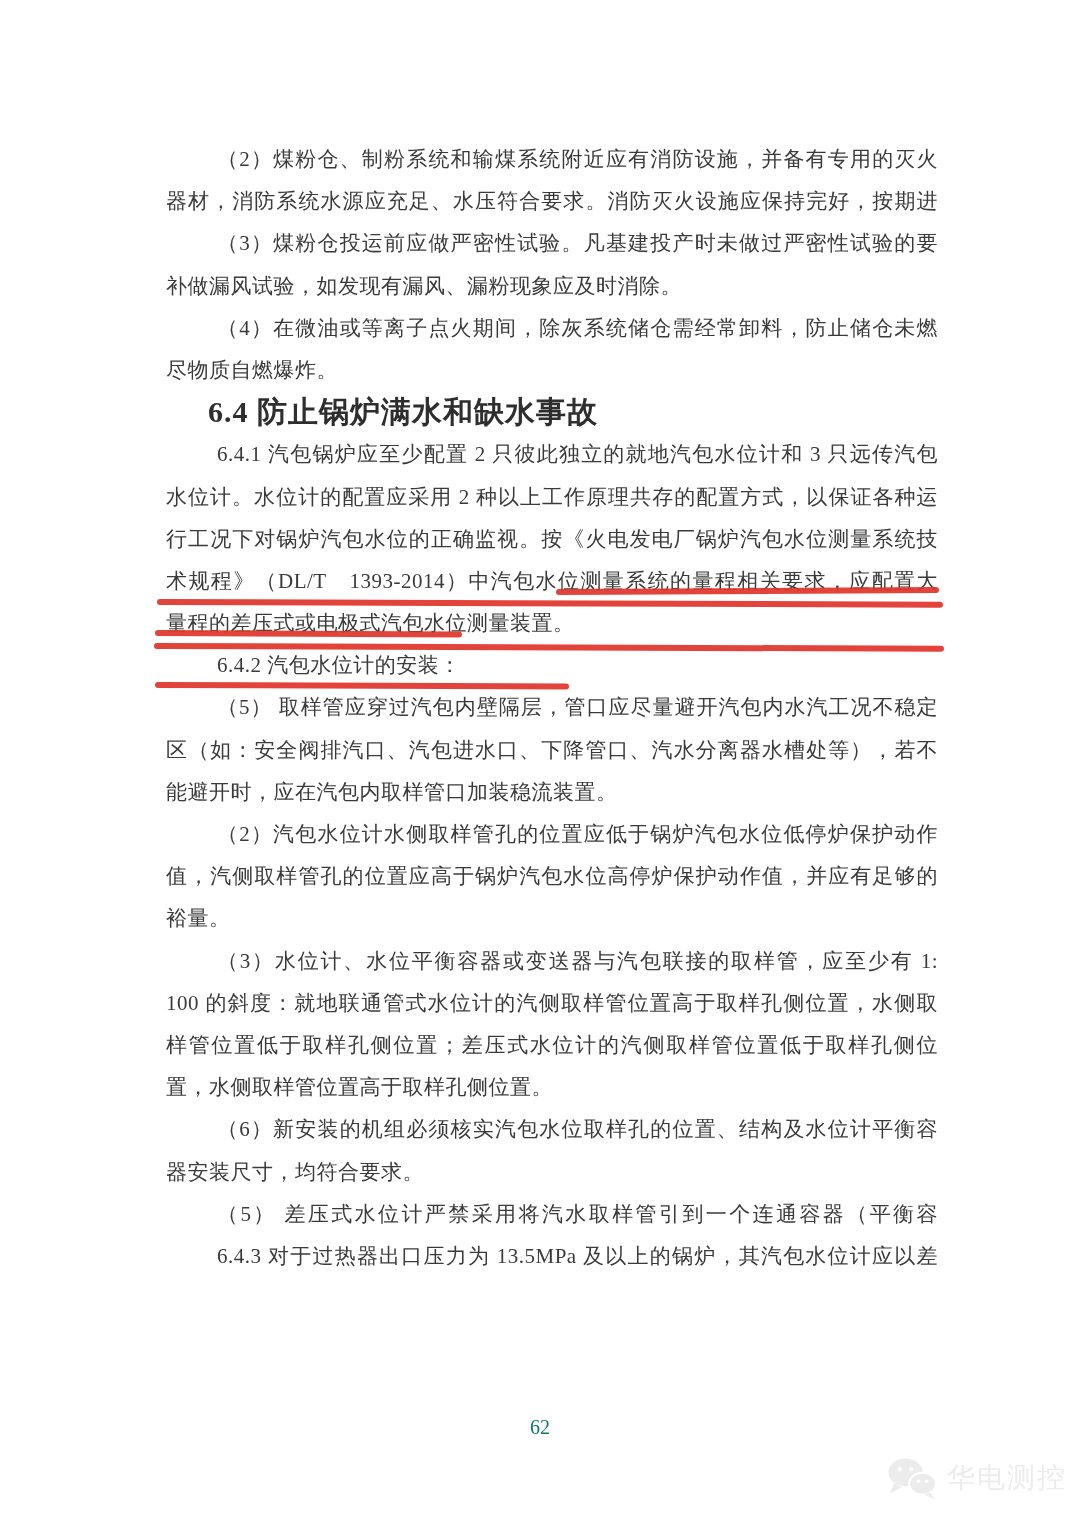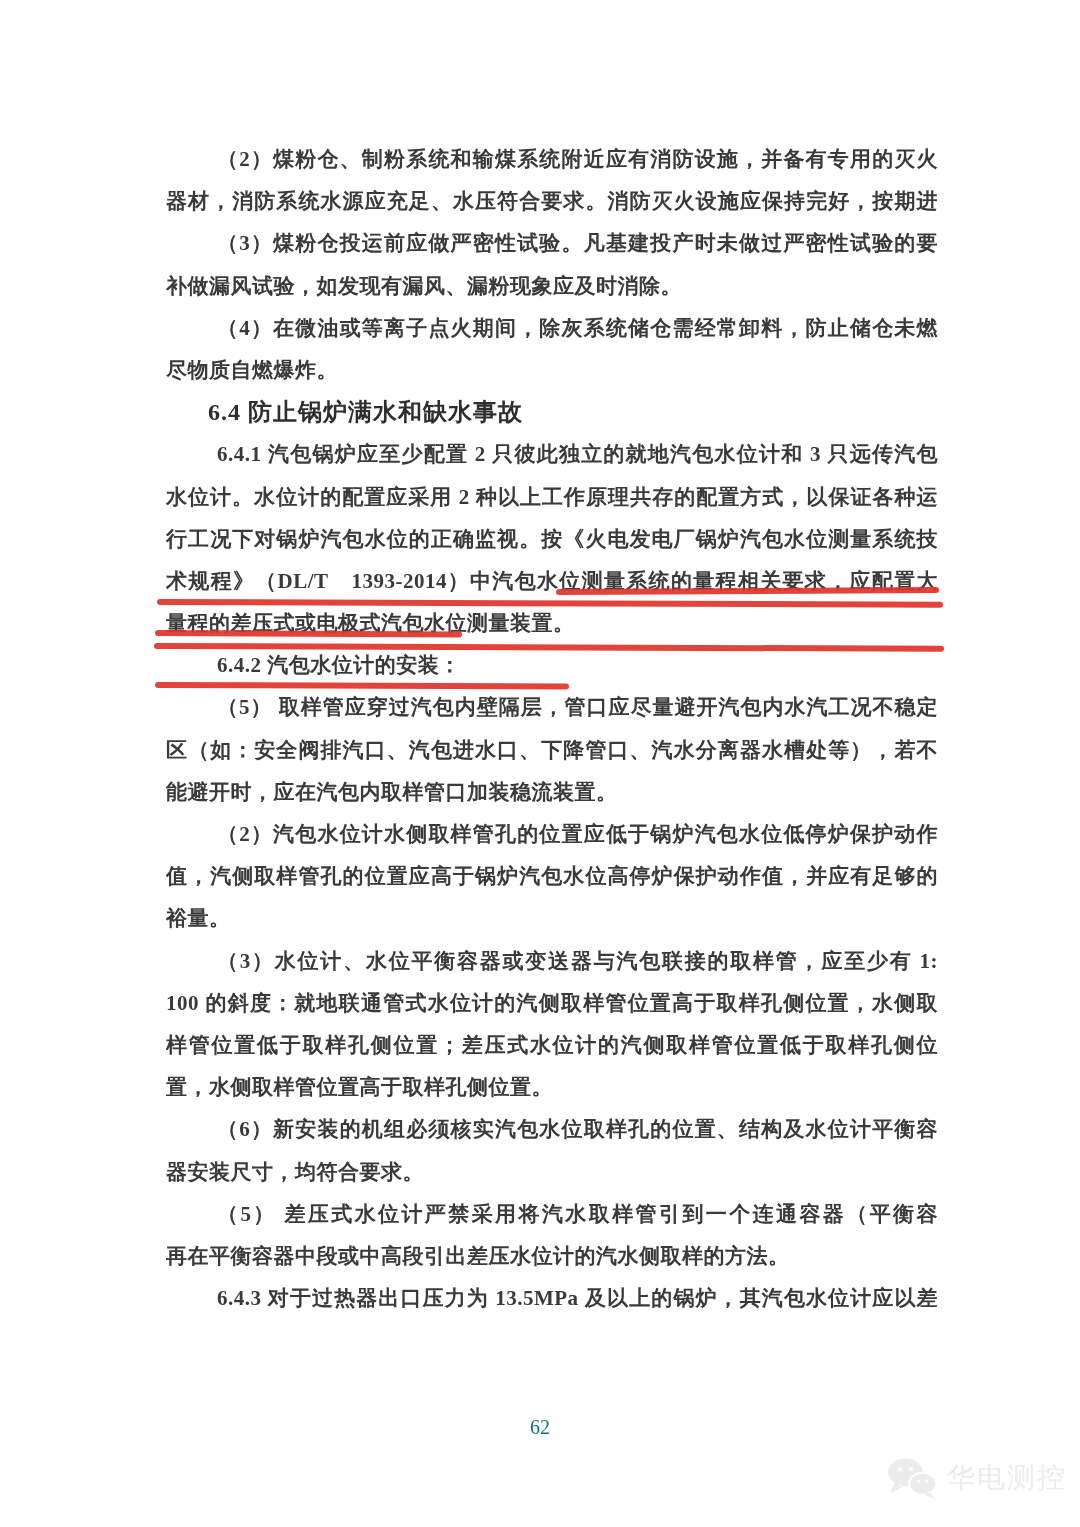--- a/index.html
+++ b/index.html
@@ -18,27 +18,26 @@
     width:772px;
     font-size:21px;
     line-height:42.2px;
     color:#3a3a3a;
     letter-spacing:0.5px;
   }
   .line{
     height:42.2px;
     overflow:hidden;
     text-align:justify;
-    font-weight:bold;
   }
   .line.full{ text-align-last:justify; }
   .line.indent{ text-indent:51px; }
   .line.heading{
     font-weight:700;
-    font-size:24px;
+    font-size:30px;
     color:#2e2e2e;
     text-indent:42px;
     text-align:left;
     text-align-last:auto;
     letter-spacing:1px;
   }
   .underline-layer{ position:absolute; left:0; top:0; width:1080px; height:1527px; pointer-events:none; }
   .stroke{
     position:absolute;
     height:6px;
@@ -95,21 +94,20 @@
       <div class="line indent full">（2）汽包水位计水侧取样管孔的位置应低于锅炉汽包水位低停炉保护动作</div>
       <div class="line full">值，汽侧取样管孔的位置应高于锅炉汽包水位高停炉保护动作值，并应有足够的</div>
       <div class="line">裕量。</div>
       <div class="line indent full">（3）水位计、水位平衡容器或变送器与汽包联接的取样管，应至少有 1:</div>
       <div class="line full">100 的斜度：就地联通管式水位计的汽侧取样管位置高于取样孔侧位置，水侧取</div>
       <div class="line full">样管位置低于取样孔侧位置；差压式水位计的汽侧取样管位置低于取样孔侧位</div>
       <div class="line">置，水侧取样管位置高于取样孔侧位置。</div>
       <div class="line indent full">（6）新安装的机组必须核实汽包水位取样孔的位置、结构及水位计平衡容</div>
       <div class="line">器安装尺寸，均符合要求。</div>
       <div class="line indent full">（5） 差压式水位计严禁采用将汽水取样管引到一个连通容器（平衡容器），</div>
-      <div class="line">再在平衡容器中段或中高段引出差压水位计的汽水侧取样的方法。</div>
       <div class="line indent full">6.4.3 对于过热器出口压力为 13.5MPa 及以上的锅炉，其汽包水位计应以差</div>
     </div>
 
   <div class="underline-layer">
       <div class="stroke" style="left: 556px; top: 589px; width: 383px; transform: rotate(-0.3deg); background: rgb(224, 52, 42);"></div>
       <div class="stroke" style="left: 157px; top: 599px; width: 786px; transform: rotate(0.2deg); background: rgb(224, 52, 42);"></div>
       <div class="stroke" style="left: 155px; top: 630px; width: 307px; transform: rotate(0.3deg); background: rgb(224, 52, 42);"></div>
       <div class="stroke" style="left: 154px; top: 643px; width: 790px; transform: rotate(0.2deg); background: rgb(224, 52, 42);"></div>
       <div class="stroke" style="left: 155px; top: 682px; width: 414px; transform: rotate(0.2deg); background: rgb(224, 52, 42);"></div>
     </div>

